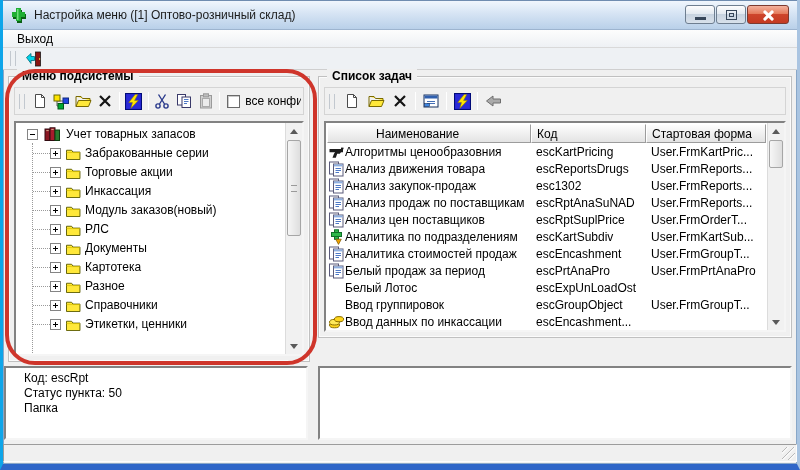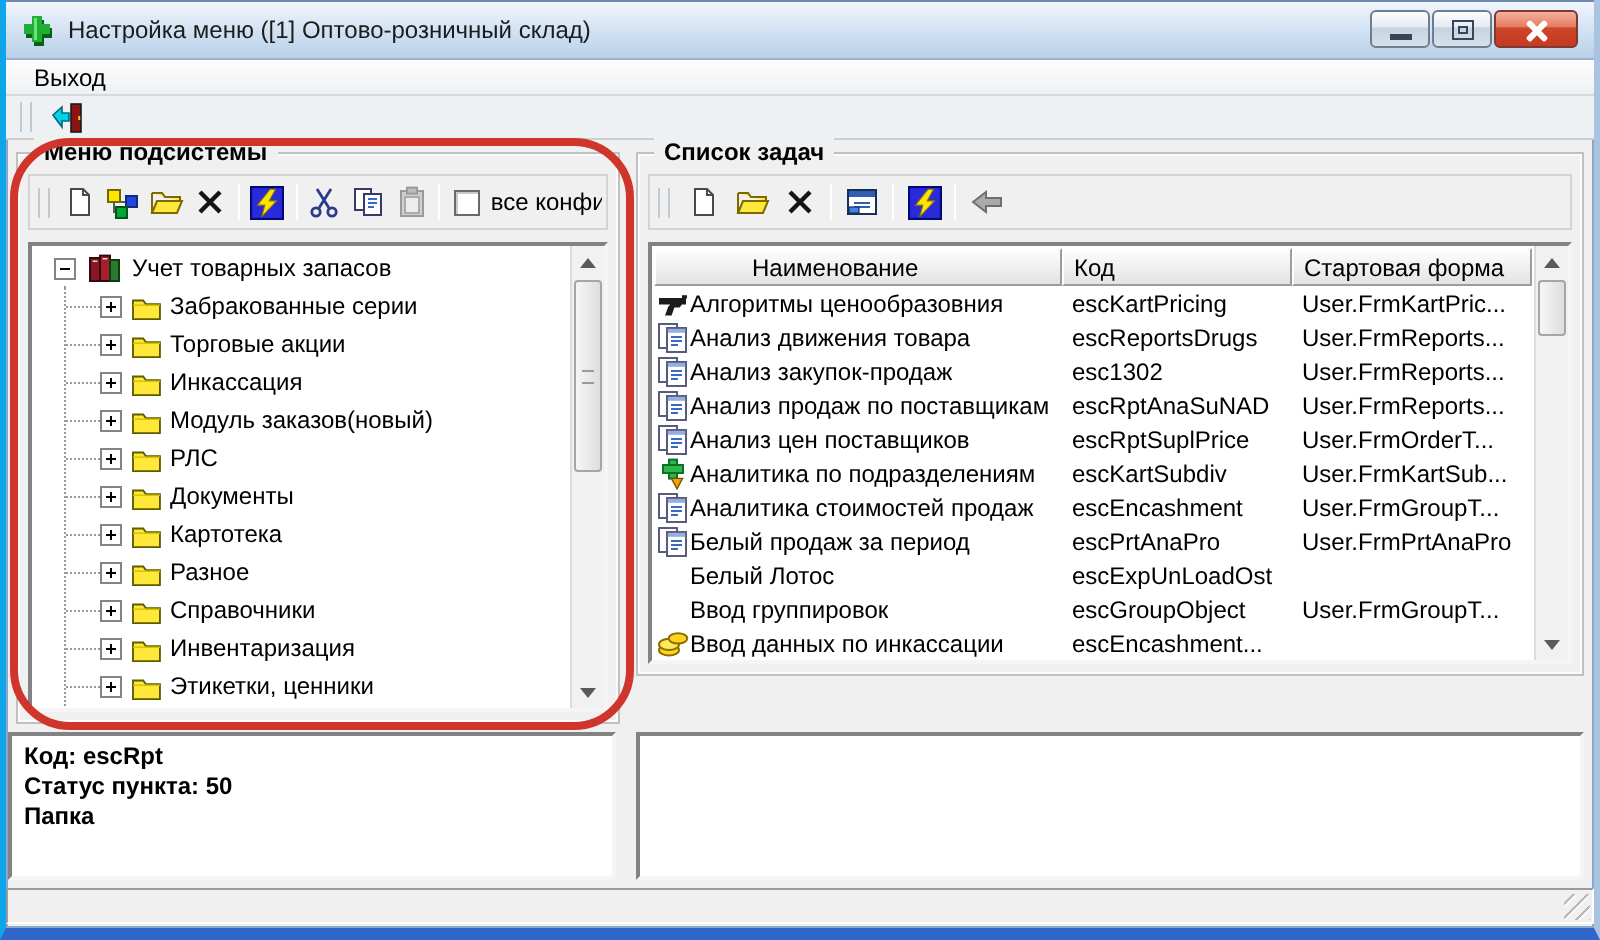--- a/index.html
+++ b/index.html
@@ -94,21 +94,21 @@
   .th.c1 { width:204px;padding-left:48px; } .th.c2 { width:115px; } .th.c3 { flex:1; }
   .tbody { position:absolute; left:1px; right:18px; top:20px; bottom:1px; overflow:hidden; }
   .tr { display:flex; height:17px; align-items:center; }
   .td-name { width:204px; display:flex; align-items:center; padding-left:1px; overflow:hidden; white-space:nowrap; }
   .td-name .nm { overflow:hidden; white-space:nowrap; }
   .td-code { width:115px; padding-left:5px; overflow:hidden; white-space:nowrap; }
   .td-form { flex:1; padding-left:5px; overflow:hidden; white-space:nowrap; }
   .ric { flex:0 0 17px; width:17px; height:16px; }
 
   
-  .infobox { position:absolute; font-weight:bold; line-height:15px; padding:3px 6px; overflow:hidden; }
+  .infobox { position:absolute; font-weight:normal; line-height:15px; padding:3px 18px; overflow:hidden; }
   .info-left  { left:1px; top:366px; width:304px; height:74px; }
   .info-right { left:315px; top:366px; width:474px; height:74px; }
   .statusbar { position:absolute; left:0; top:444px; width:794px; height:18px;
     background:#f0f0f0; border:1px solid; border-color:#9c9c9c #fcfcfc #fcfcfc #9c9c9c; }
   .rgrip { position:absolute; right:1px; bottom:1px; width:13px; height:13px;
     background:repeating-linear-gradient(135deg, transparent 0 3px, #b9b9b9 3px 4px, #f8f8f8 4px 5px); }
 
   
   .annotation { position:absolute; left:2px; top:69px; width:312px; height:296px;
     border:4px solid #cf352b; border-radius:30px; pointer-events:none; z-index:50; }
@@ -381,28 +381,20 @@
             </svg>
             <span class="tlabel">Разное</span>
           </div>
         <div class="trow">
             <span class="stub"></span>
             <span class="pbox plus"></span>
             <svg class="ticon ic" width="16" height="13" viewBox="0 0 16 14">
               <use href="#i-folder"></use>
             </svg>
             <span class="tlabel">Справочники</span>
-          </div>
-        <div class="trow">
-            <span class="stub"></span>
-            <span class="pbox plus"></span>
-            <svg class="ticon ic" width="16" height="13" viewBox="0 0 16 14">
-              <use href="#i-folder"></use>
-            </svg>
-            <span class="tlabel">Инвентаризация</span>
           </div>
         <div class="trow">
             <span class="stub"></span>
             <span class="pbox plus"></span>
             <svg class="ticon ic" width="16" height="13" viewBox="0 0 16 14">
               <use href="#i-folder"></use>
             </svg>
             <span class="tlabel">Этикетки, ценники</span>
           </div>
 

